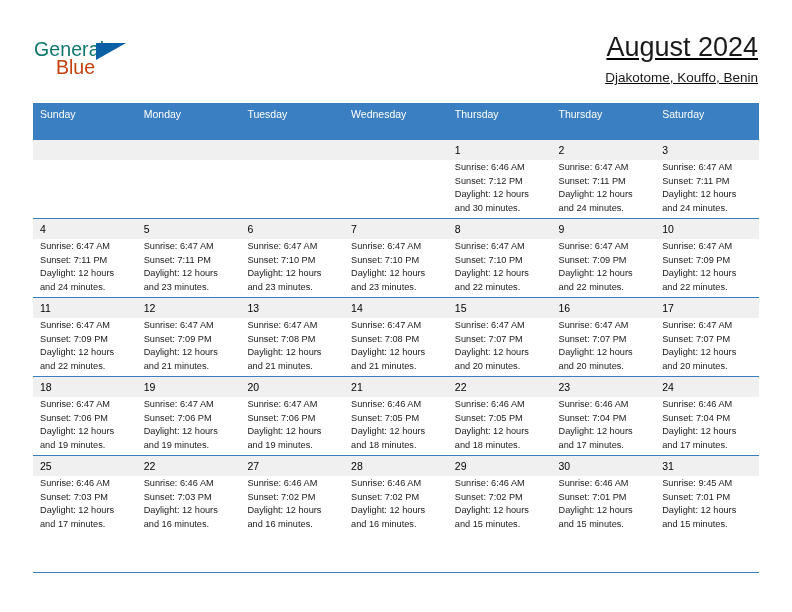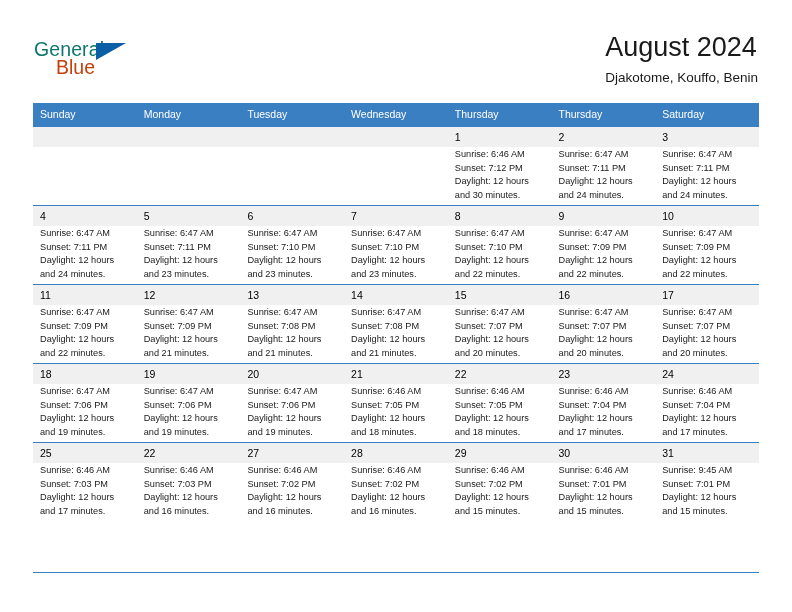--- a/index.html
+++ b/index.html
@@ -62,21 +62,22 @@
     width: 0;
     height: 0;
     border-left: 30px solid #0b5fa5;
     border-bottom: 17px solid transparent;
   }
 
   .title-block {
     position: absolute;
     right: 0;
     top: 0;
-    text-align: left;
+    text-align: right;
+    text-decoration: underline;
   }
   .cal-title {
     font-size: 27px;
     font-weight: normal;
     color: #1a1a1a;
     line-height: 34px;
     white-space: nowrap;
   }
   .cal-subtitle {
     font-size: 13.5px;
@@ -94,21 +95,21 @@
     width: 726px;
     border-collapse: collapse;
     table-layout: fixed;
   }
   .calendar th {
     background: #3a7fc1;
     color: #ffffff;
     font-size: 10.5px;
     font-weight: normal;
     text-align: left;
-    padding: 5px 0 7px 7px;
+    padding: 5px 0 20px 7px;
     height: 11px;
     border: none;
   }
   .calendar td {
     vertical-align: top;
     padding: 0;
     border: none;
     border-top: 1px solid #3a7fc1;
     height: 78px;
     background: #ffffff;

